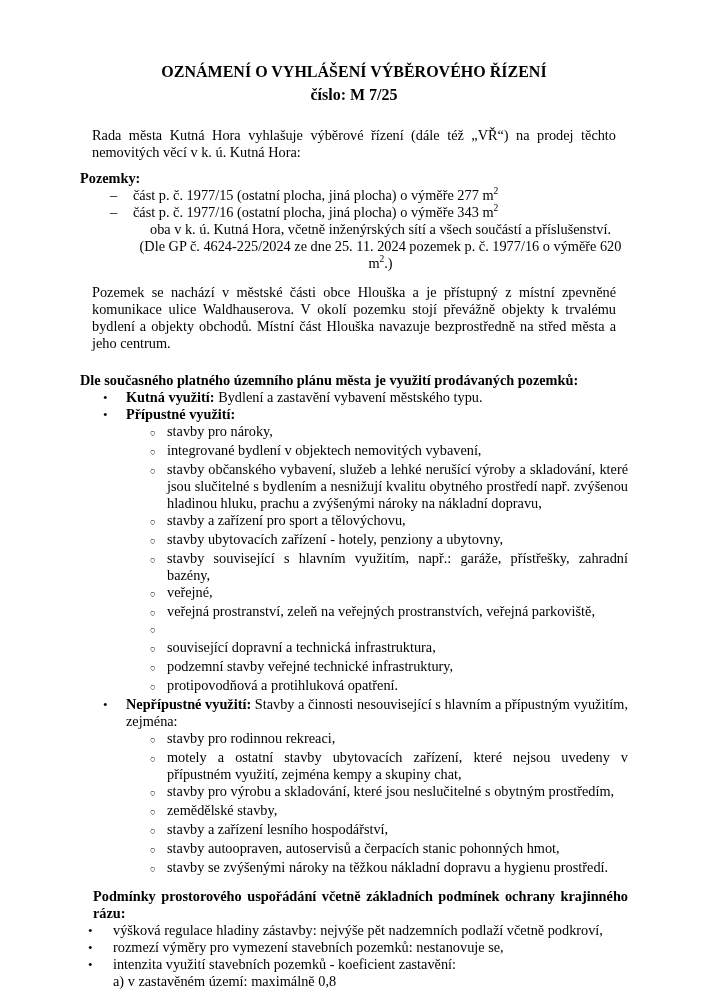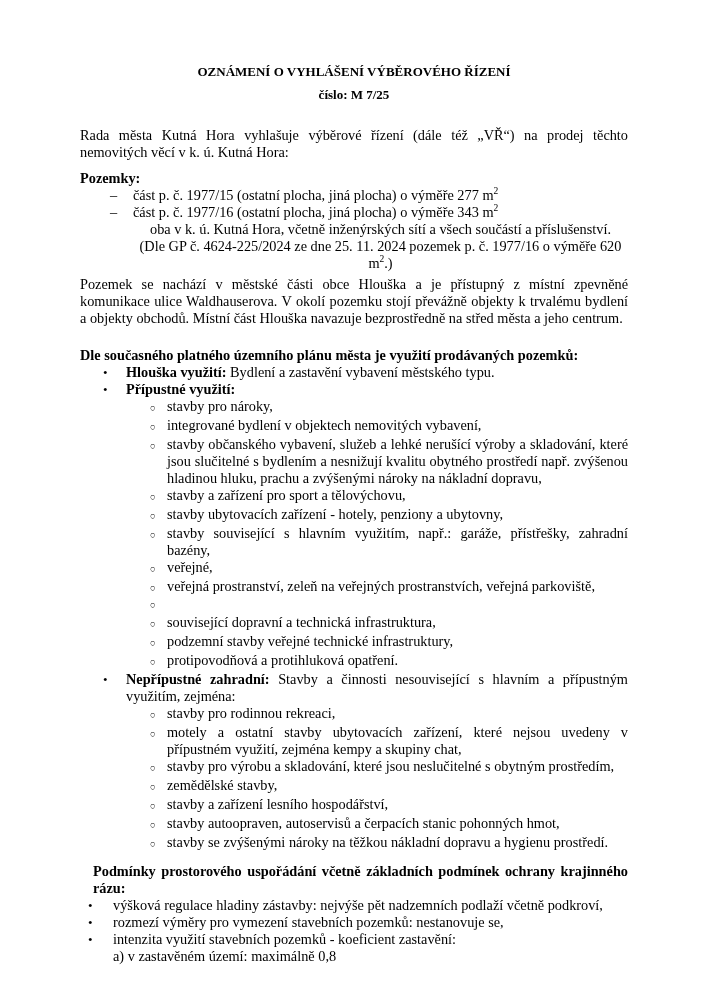--- a/index.html
+++ b/index.html
@@ -12,25 +12,25 @@
     color: #000000;
     font-family: "Liberation Serif", serif;
     font-size: 14.3px;
     line-height: 17px;
     padding: 60px 79px 40px 80px;
     overflow: hidden;
   }
   .doc-title {
     text-align: center;
     font-weight: bold;
-    font-size: 13px;
+    font-size: 16px;
     line-height: 23px;
     margin: 0 0 21px 0;
   }
-  .para { text-align: justify; margin: 0; }
+  .para { text-align: justify; margin: 12px; }
   .intro { margin-bottom: 9px; }
   .bold { font-weight: bold; }
   .pozemky-block { margin-bottom: 4px; }
   .loc-para { margin-bottom: 20px; }
   .dash-item { display: flex; align-items: baseline; padding-left: 30px; }
   .dash-item .mk { flex: none; width: 23px; }
   .note-line { padding-left: 53px; text-align: center; }
   .b-item { display: flex; align-items: baseline; padding-left: 23px; }
   .b-item .mk { flex: none; width: 23px; font-size: 13px; }
   .b-item .tx { flex: 1; text-align: justify; }
@@ -71,21 +71,21 @@
     <div class="note-line"><span>(Dle GP č. 4624-225/2024 ze dne 25. 11. 2024 pozemek p. č. 1977/16 o výměře 620 m</span><sup>2</sup><span>.)</span></div>
   </div>
 
   <p class="para loc-para">Pozemek se nachází v městské části obce Hlouška a je přístupný z místní zpevněné komunikace ulice Waldhauserova. V okolí pozemku stojí převážně objekty k trvalému bydlení a objekty obchodů. Místní část Hlouška navazuje bezprostředně na střed města a jeho centrum.</p>
 
   <div>
     <div class="bold">Dle současného platného územního plánu města je využití prodávaných pozemků:</div>
 
     <div class="b-item">
       <span class="mk">•</span>
-      <span class="tx"><b>Hlouška využití:</b><span> Bydlení a zastavění vybavení městského typu.</span></span>
+      <span class="tx"><b>Kutná využití:</b><span> Bydlení a zastavění vybavení městského typu.</span></span>
     </div>
 
     <div class="b-item">
       <span class="mk">•</span>
       <span class="tx"><b>Přípustné využití:</b></span>
     </div>
 
     <div class="o-item">
       <span class="mk">○</span>
       <span class="tx">stavby pro nároky,</span>
@@ -129,21 +129,21 @@
       <span class="mk">○</span>
       <span class="tx">podzemní stavby veřejné technické infrastruktury,</span>
     </div>
     <div class="o-item">
       <span class="mk">○</span>
       <span class="tx">protipovodňová a protihluková opatření.</span>
     </div>
 
     <div class="b-item">
       <span class="mk">•</span>
-      <span class="tx"><b>Nepřípustné zahradní:</b><span> Stavby a činnosti nesouvisející s hlavním a přípustným využitím, zejména:</span></span>
+      <span class="tx"><b>Nepřípustné využití:</b><span> Stavby a činnosti nesouvisející s hlavním a přípustným využitím, zejména:</span></span>
     </div>
 
     <div class="o-item">
       <span class="mk">○</span>
       <span class="tx">stavby pro rodinnou rekreaci,</span>
     </div>
     <div class="o-item">
       <span class="mk">○</span>
       <span class="tx">motely a ostatní stavby ubytovacích zařízení, které nejsou uvedeny v přípustném využití, zejména kempy a skupiny chat,</span>
     </div>

